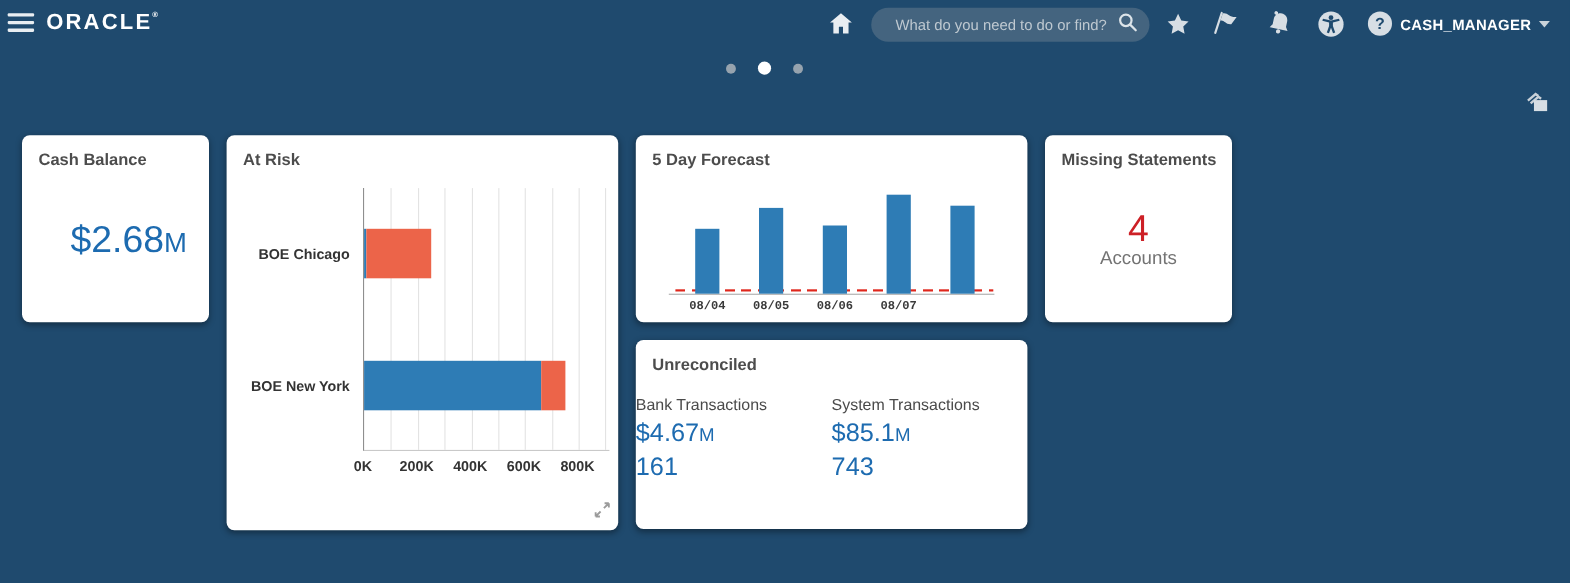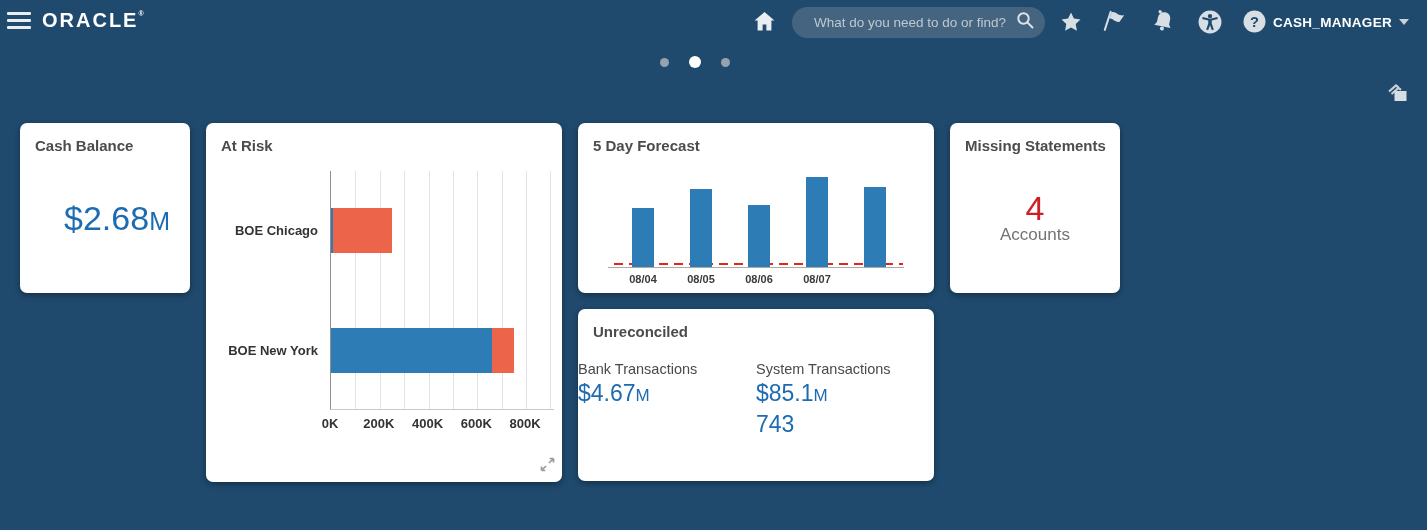--- a/index.html
+++ b/index.html
@@ -76,21 +76,21 @@
   .xtick { position: absolute; top: 0; width: 46px; text-align: center; font-size: 13px; font-weight: bold; color: #333; }
   #atrisk-xaxis { position: absolute; left: 124px; top: 293px; width: 224px; height: 16px; }
   .expand-icon { position: absolute; right: 7px; bottom: 6px; }
 
   
   #forecast-plot { position: absolute; left: 0; top: 0; width: 356px; height: 170px; }
   .vbar { position: absolute; background: #2E7CB5; width: 22px; }
   .base-gray { position: absolute; left: 30px; top: 144px; width: 296px; height: 1px; background: #ABABAB; }
   .base-red { position: absolute; left: 36px; top: 140px; width: 289px; height: 2px;
               background: repeating-linear-gradient(90deg, #DF271C 0 9px, transparent 9px 15px); }
-  .datelabel { position: absolute; top: 150px; width: 48px; text-align: center; font-size: 11px; font-weight: bold; color: #3A3A3A; }
+  .datelabel { position: absolute; top: 150px; width: 48px; text-align: center; font-size: 11px; font-weight: bold; color: #3A3A3A; font-family: Liberation Mono, monospace; }
 
   
   #card-unrec .cols { position: absolute; left: 0; top: 52px; width: 100%; display: flex; }
   #card-unrec .col { width: 50%; text-align: left; }
   #card-unrec .col-label { font-size: 14.5px; color: #4A4A4A; }
   #card-unrec .col-amount { font-size: 23px; margin-top: 3px; }
   #card-unrec .col-amount .u { font-size: 17px; }
   #card-unrec .col-count { font-size: 23px; margin-top: 4px; }
 </style>
 </head>
@@ -247,20 +247,21 @@
   <div class="count">4</div>
   <div class="count-label">Accounts</div>
 </div>
 
 <div class="card" id="card-unrec">
   <div class="card-title">Unreconciled</div>
   <div class="cols">
     <div class="col">
       <div class="col-label">Bank Transactions</div>
       <div class="col-amount big-blue"><span>$4.67</span><span class="u">M</span></div>
+      <div class="col-count big-blue">161</div>
     </div>
     <div class="col">
       <div class="col-label">System Transactions</div>
       <div class="col-amount big-blue"><span>$85.1</span><span class="u">M</span></div>
       <div class="col-count big-blue">743</div>
     </div>
   </div>
 </div>
 
 </body></html>

